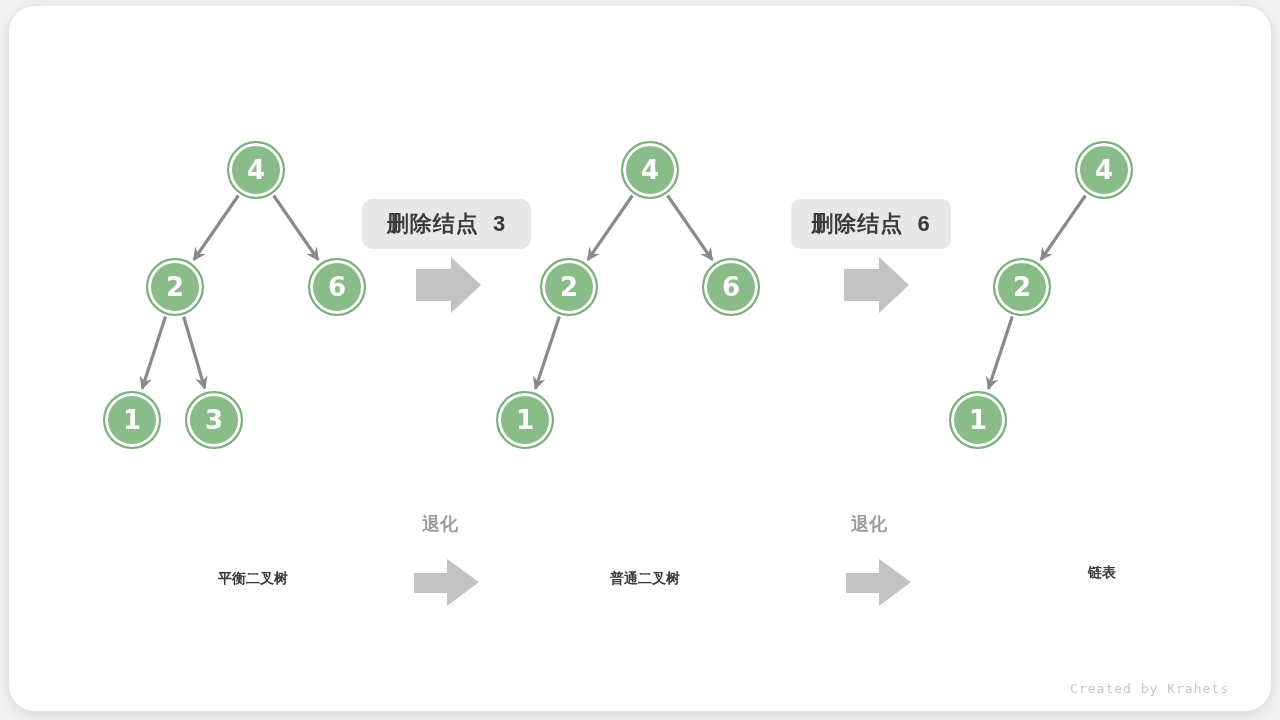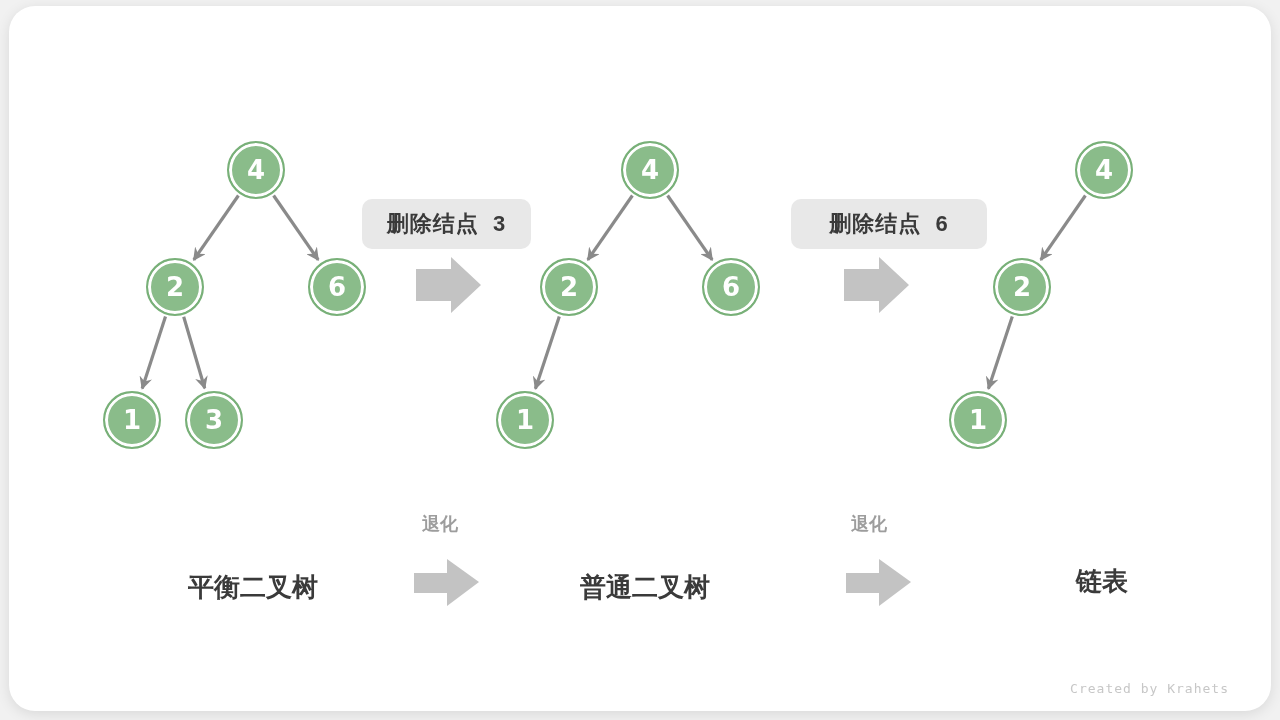--- a/index.html
+++ b/index.html
@@ -30,21 +30,21 @@
     display:flex;align-items:center;justify-content:center;
     color:#3a3a3a;font-size:22px;font-weight:bold;
     white-space:pre;letter-spacing:1px;
   }
   .degrade-label{
     position:absolute;width:120px;text-align:center;
     color:#9d9d9d;font-size:18px;font-weight:bold;
   }
   .tree-label{
     position:absolute;width:220px;text-align:center;
-    color:#3a3a3a;font-size:26px;font-weight:bold;
+    color:#3a3a3a;font-size:14px;font-weight:bold;
   }
   .watermark{
     position:absolute;right:42px;top:675px;
     color:#c7c7c7;font-size:13px;letter-spacing:1px;
     font-family:"DejaVu Sans Mono","Liberation Mono",monospace;
   }
 </style>
 </head>
 <body>
 
@@ -118,21 +118,21 @@
   <div class="node" style="left:984px;top:252px">
       <span>2</span>
     </div>
   <div class="node" style="left:940px;top:385px">
       <span>1</span>
     </div>
 
   <div class="badge" style="left:353px;top:193px;width:169px">
     <span>删除结点  3</span>
   </div>
-  <div class="badge" style="left:782px;top:193px;width:196px">
+  <div class="badge" style="left:782px;top:193px;width:160px">
     <span>删除结点  6</span>
   </div>
 
   <div class="degrade-label" style="left:371px;top:506px">退化</div>
   <div class="degrade-label" style="left:800px;top:506px">退化</div>
 
   <div class="tree-label" style="left:134px;top:564px">平衡二叉树</div>
   <div class="tree-label" style="left:526px;top:564px">普通二叉树</div>
   <div class="tree-label" style="left:983px;top:558px">链表</div>
 

